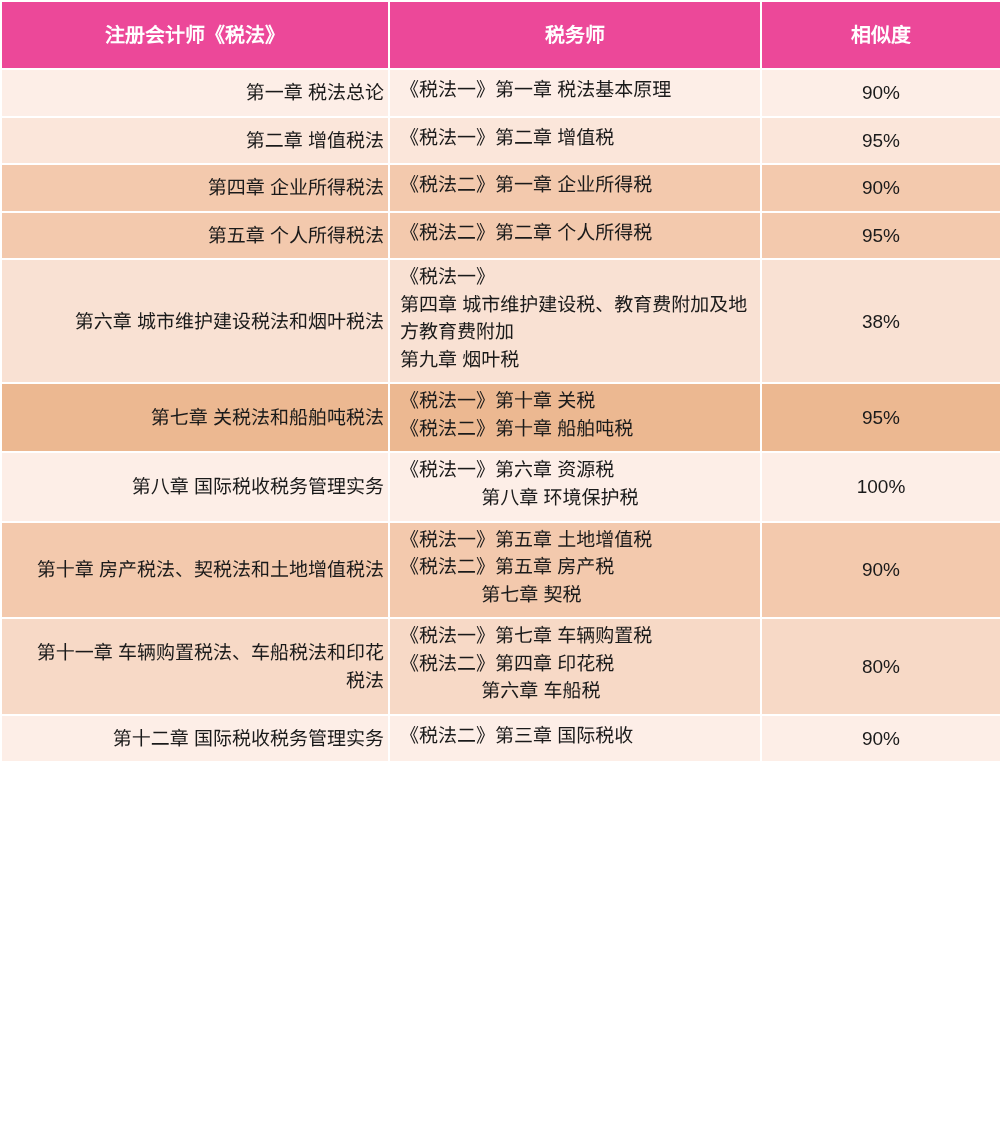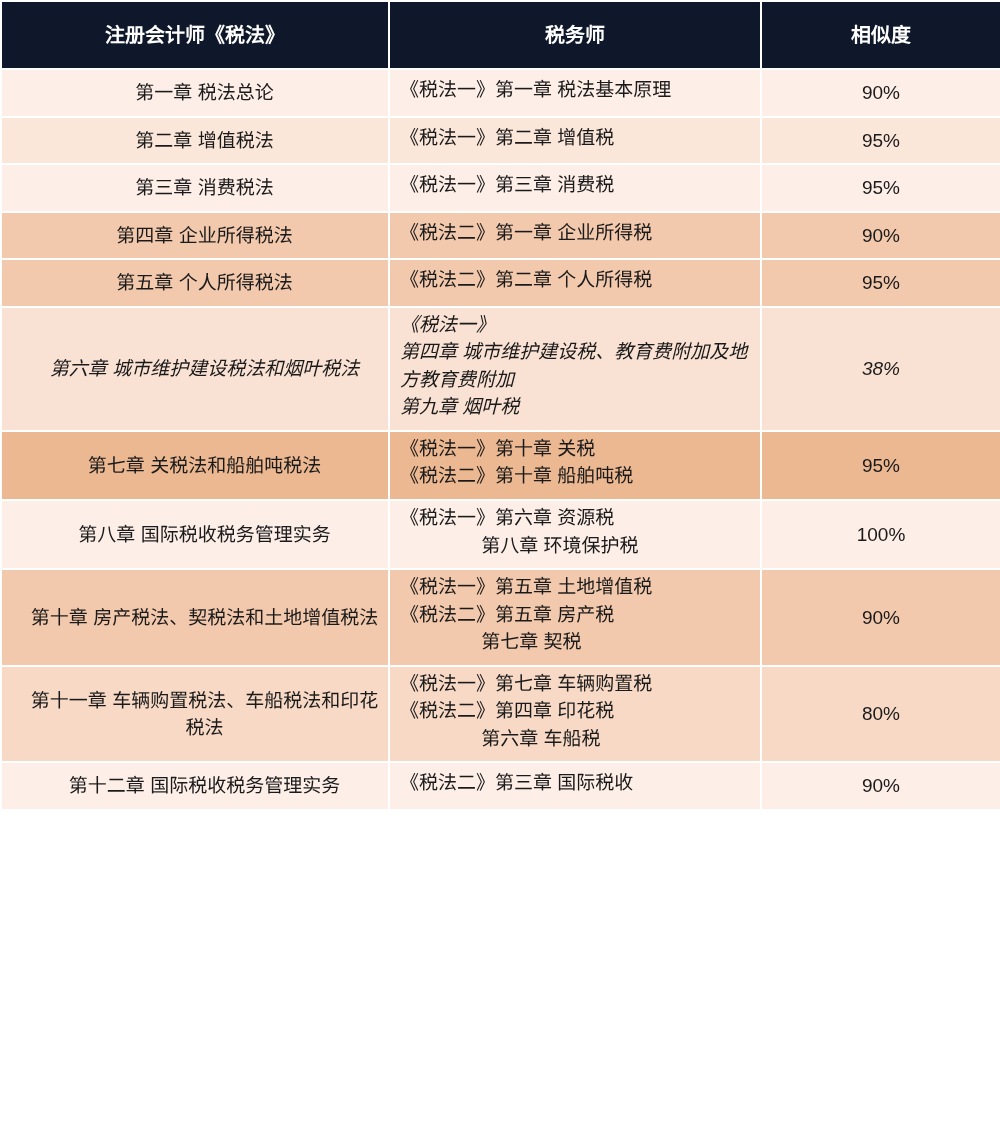--- a/index.html
+++ b/index.html
@@ -23,48 +23,48 @@
 
   #comparison-table th,
   #comparison-table td {
     border: 2px solid #ffffff;
     vertical-align: middle;
     font-size: 19px;
     line-height: 1.45;
     color: #1a1a1a;
   }
   #comparison-table thead th {
-    background: #0f172a;
+    background: #ec4899;
     color: #ffffff;
     font-weight: bold;
     text-align: center;
     font-size: 20px;
     height: 54px;
     padding: 6px 8px;
   }
   #comparison-table td.col-left {
-    text-align: center;
+    text-align: right;
     padding: 9px 4px 9px 23px;
   }
   #comparison-table td.col-mid {
     text-align: left;
     padding: 3px 6px 9px 10px;
     white-space: pre-line;
   }
   #comparison-table td.col-right {
     text-align: center;
     padding: 9px 4px;
   }
   
   tr.tint-a td { background: #fdeee7; }
   tr.tint-b td { background: #f7d9c6; }
   tr.tint-c td { background: #f3c9ad; }
   tr.tint-d td { background: #ecb891; }
   tr.tint-e td { background: #fbe6da; }
-  tr.tint-f td { background: #f9e1d3; font-style: italic; }
+  tr.tint-f td { background: #f9e1d3; }
 </style>
 </head>
 <body>
 
 <table id="comparison-table">
   <colgroup>
     <col class="c1">
       <col class="c2">
       <col class="c3">
   </colgroup>
@@ -77,25 +77,20 @@
   </thead>
   <tbody id="table-body">
       <tr class="tint-a">
         <td class="col-left">第一章 税法总论</td>
         <td class="col-mid">《税法一》第一章 税法基本原理</td>
         <td class="col-right">90%</td>
       </tr>
       <tr class="tint-e">
         <td class="col-left">第二章 增值税法</td>
         <td class="col-mid">《税法一》第二章 增值税</td>
-        <td class="col-right">95%</td>
-      </tr>
-      <tr class="tint-a">
-        <td class="col-left">第三章 消费税法</td>
-        <td class="col-mid">《税法一》第三章 消费税</td>
         <td class="col-right">95%</td>
       </tr>
       <tr class="tint-c">
         <td class="col-left">第四章 企业所得税法</td>
         <td class="col-mid">《税法二》第一章 企业所得税</td>
         <td class="col-right">90%</td>
       </tr>
       <tr class="tint-c">
         <td class="col-left">第五章 个人所得税法</td>
         <td class="col-mid">《税法二》第二章 个人所得税</td>

